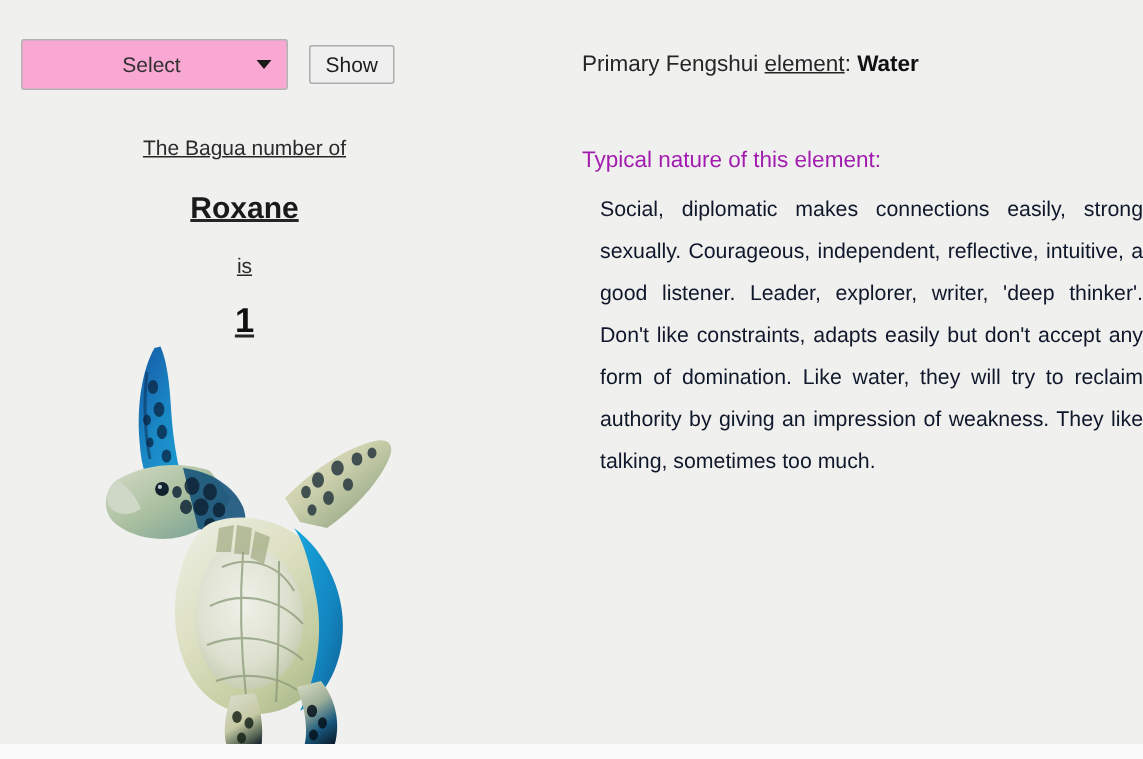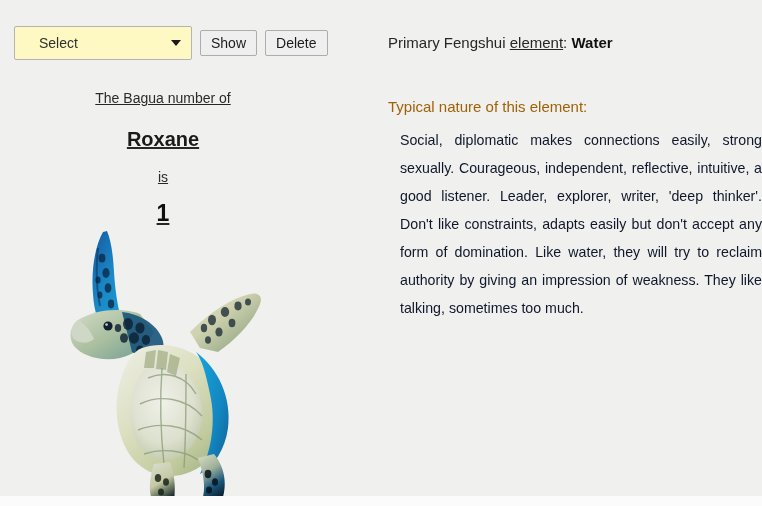--- a/index.html
+++ b/index.html
@@ -43,46 +43,47 @@
     left: 14px;
     top: 26px;
     display: flex;
     align-items: flex-start;
   }
   .select-box {
     position: relative;
     width: 178px;
     height: 34px;
     box-sizing: border-box;
-    background: #fef9c3;
+    background: #f9a8d4;
     border: 1px solid #b3b3b3;
     border-radius: 2px;
     display: flex;
     align-items: center;
-    padding: 0 8px 0 24px;
+    padding: 0 8px 0 16px;
     font-size: 14px;
     color: #303030;
     cursor: default;
+    text-align: center;
   }
   .select-label {
     flex: 1;
     font-size: 14px;
     line-height: 1;
   }
   .select-arrow {
     width: 0;
     height: 0;
     border-left: 5px solid transparent;
     border-right: 5px solid transparent;
     border-top: 6px solid #1a1a1a;
     margin-right: 2px;
   }
   .btn {
     height: 26px;
-    margin-left: 8px;
+    margin-left: 14px;
     margin-top: 4px;
     padding: 0 10px;
     box-sizing: border-box;
     background: #efefef;
     border: 1px solid #adadad;
     border-radius: 2px;
     font-family: "Liberation Sans", sans-serif;
     font-size: 14px;
     color: #1c1c1c;
     line-height: 24px;
@@ -156,21 +157,21 @@
   }
   .element-value {
     font-weight: bold;
     color: #111111;
   }
   .nature-heading {
     position: absolute;
     left: 0;
     top: 97px;
     font-size: 15px;
-    color: #a16207;
+    color: #a21caf;
     line-height: 1.3;
   }
   .nature-body {
     position: absolute;
     left: 12px;
     top: 126px;
     width: 362px;
     font-size: 14.2px;
     line-height: 28px;
     color: #0f172a;
@@ -197,21 +198,20 @@
 
     <div class="toolbar">
 
       <div class="select-box">
         <span class="select-label">Select</span>
         <span class="select-arrow"></span>
       </div>
 
       <button class="btn">Show</button>
 
-      <button class="btn">Delete</button>
     </div>
 
     <div class="bagua">
       <div class="bagua-intro">The Bagua number of</div>
       <div class="bagua-name">Roxane</div>
       <div class="bagua-is">is</div>
       <div class="bagua-number">1</div>
     </div>
 
     <div class="animal-wrap">

